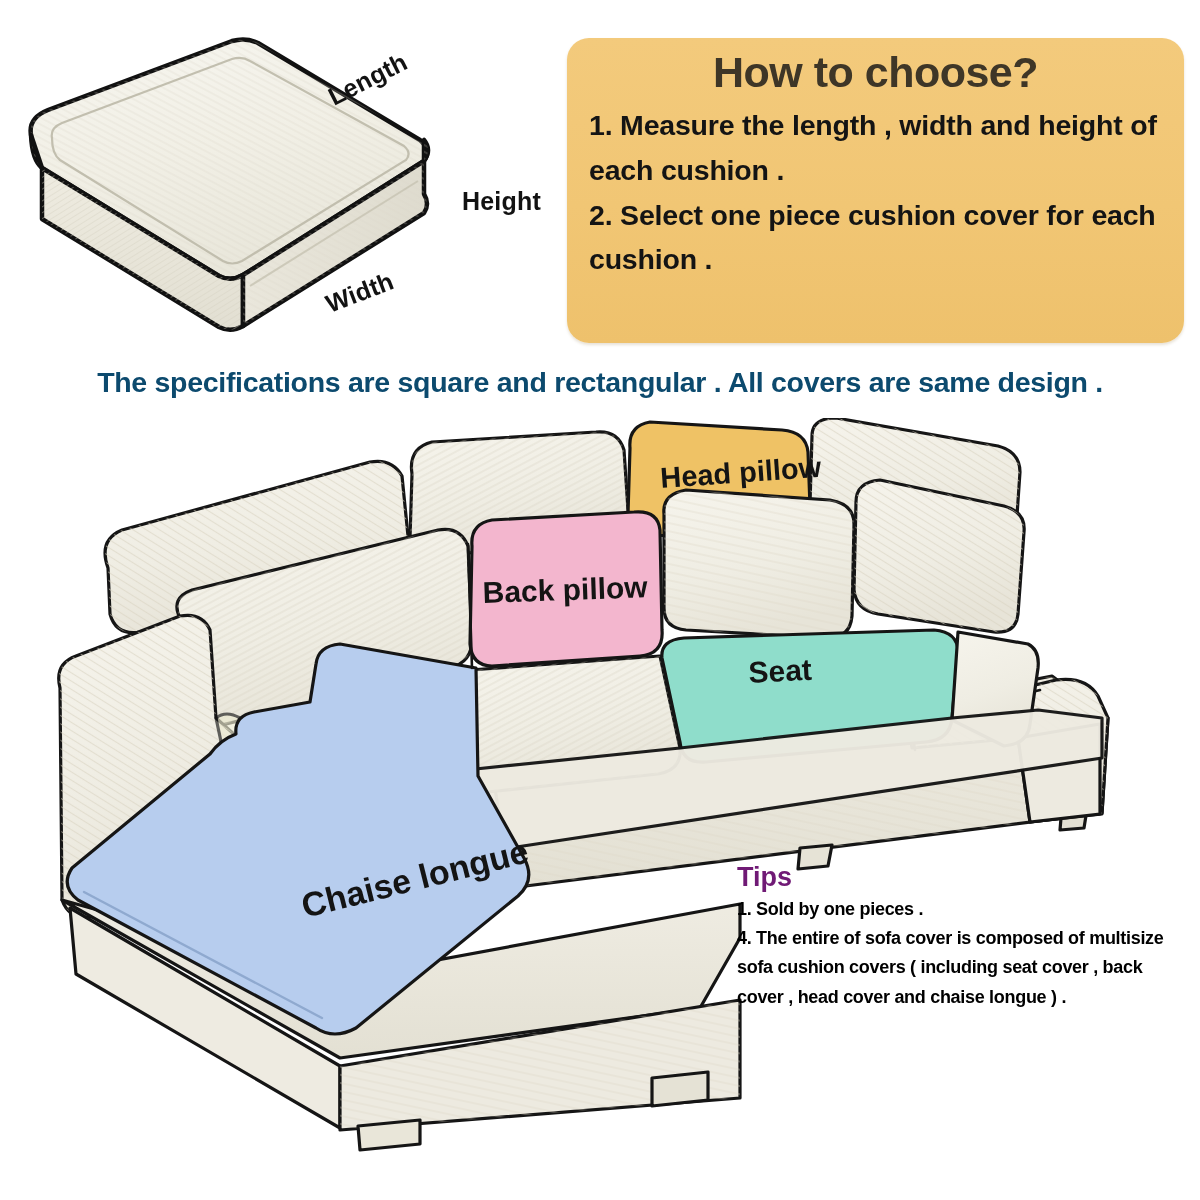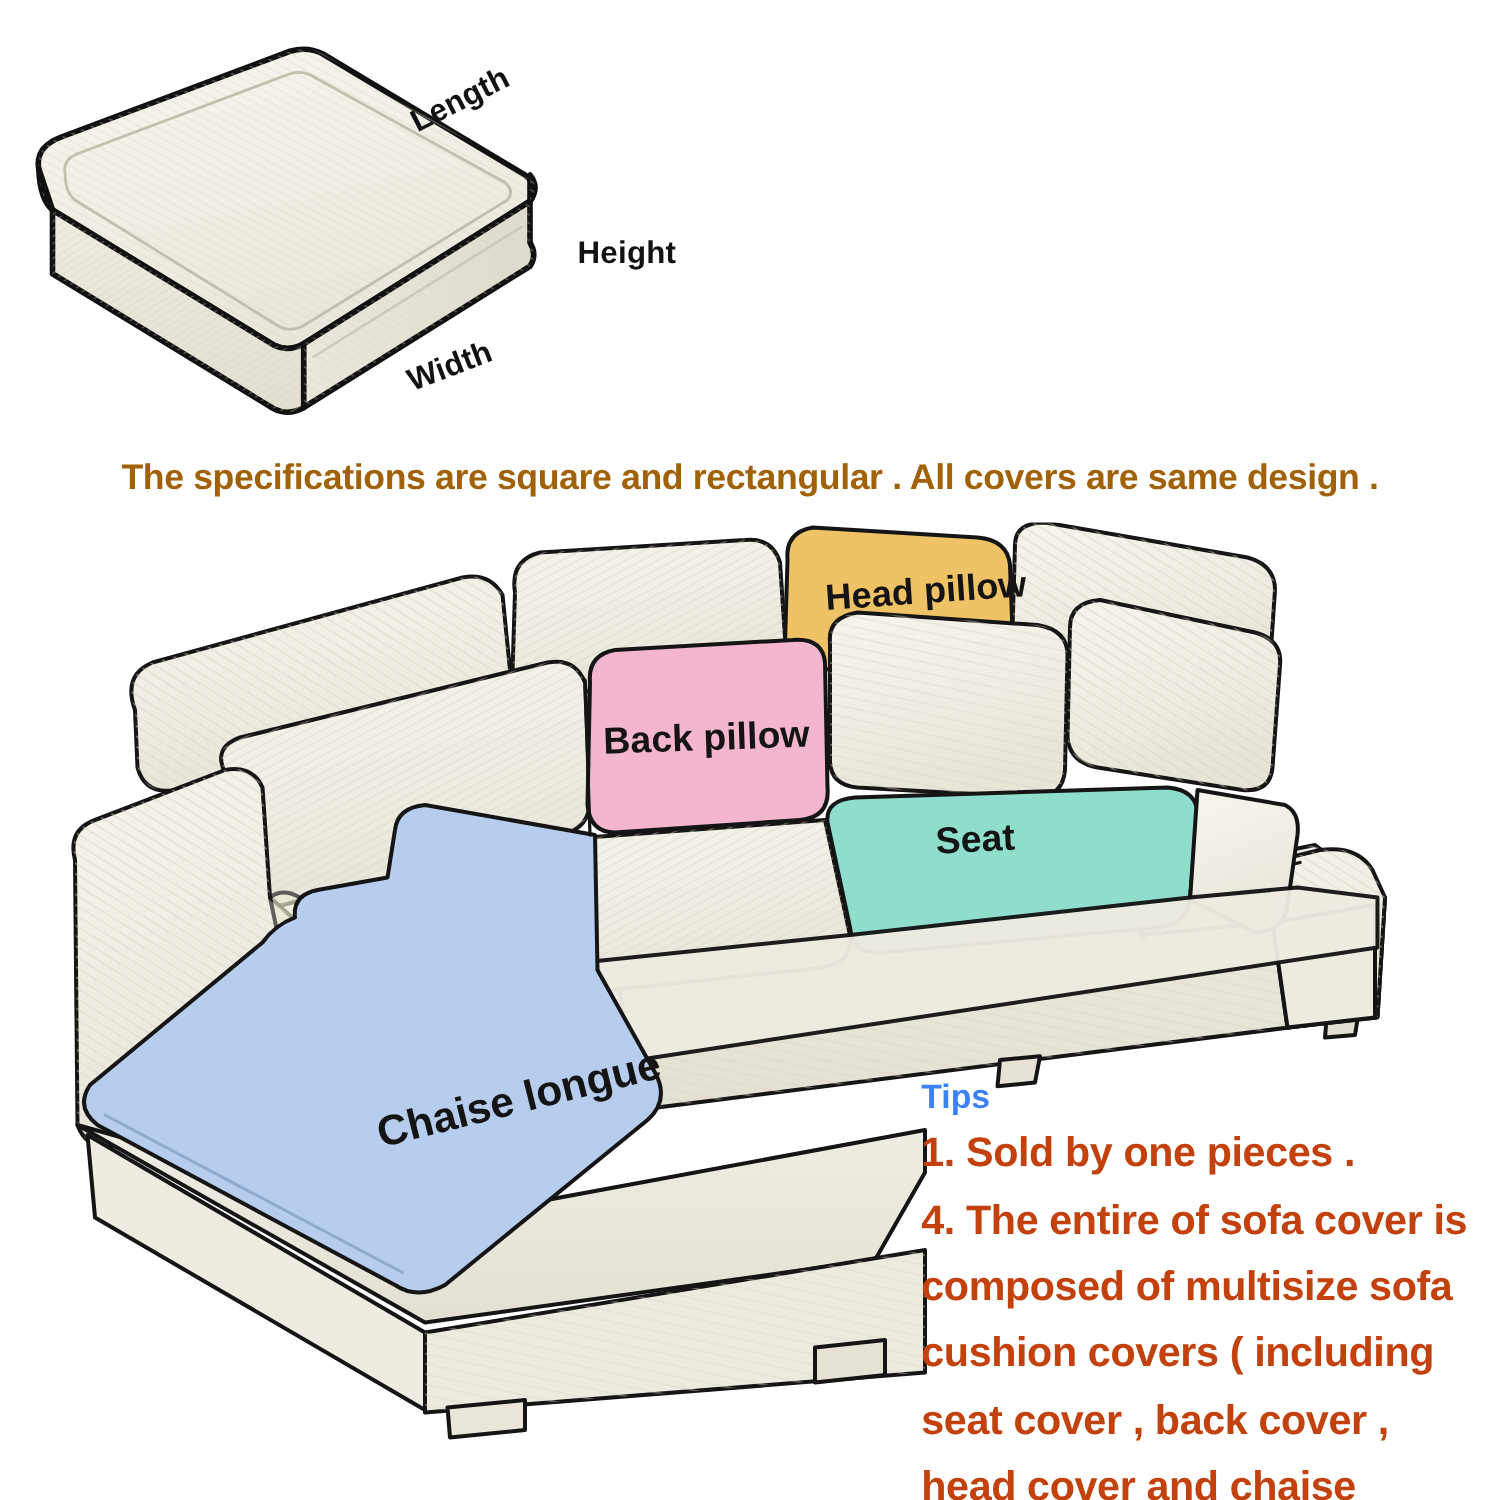--- a/index.html
+++ b/index.html
@@ -44,42 +44,42 @@
     font-size:28.5px;line-height:1.57;
     letter-spacing:-.2px;
     text-align:left;
   }
   #howto-list{margin:7px 0 0 0;}
 
   
   #spec-line{
     position:absolute;left:0;top:366px;width:1200px;
     text-align:center;
-    font-size:28.5px;font-weight:700;color:#a16207;
+    font-size:28.5px;font-weight:700;color:#0c4a6e;
     letter-spacing:-.3px;
   }
 
   
   #sofa-figure{position:absolute;left:40px;top:418px;width:1130px;height:790px;}
   #sofa-figure svg{display:block;}
   .cushion-label{
     font-family:"Liberation Sans", sans-serif;
     font-weight:700;
     fill:#141414;
   }
 
   
   #tips-block{position:absolute;left:737px;top:862px;width:450px;}
   #tips-title{
     margin:0;font-size:27px;font-weight:700;
     color:#d81b56;line-height:1.15;
   }
   .tip-line{
-    color:#c2410c;font-weight:700;
-    font-size:33px;line-height:1.62;
+    color:#000000;font-weight:700;
+    font-size:18px;line-height:1.62;
     letter-spacing:-.3px;
   }
   #tips-list{margin:2px 0 0 0;}
 </style>
 </head>
 <body style="background: rgb(255, 255, 255);">
 
 <div id="stage">
 
   <div id="cushion-diagram">
@@ -129,20 +129,27 @@
       </g>
 
       <path d="M31,117 L42,150" stroke="#111" stroke-width="4.5" fill="none" stroke-linecap="round"></path>
 
       <text class="dim-label" x="334" y="88" transform="rotate(-27 334 88)">Length</text>
       <text class="dim-label" x="462" y="192">Height</text>
       <text class="dim-label" x="330" y="295" transform="rotate(-21 330 295)">Width</text>
     </svg>
   </div>
 
+  <div id="howto-box">
+    <h1 id="howto-title" style="color: rgb(62, 54, 39);">How to choose?</h1>
+    <div id="howto-list">
+      <div class="howto-line">1. Measure the length , width and height of each cushion .</div>
+      <div class="howto-line">2. Select one piece cushion cover for each cushion .</div>
+    </div>
+  </div>
 
   <div id="spec-line">The specifications are square and rectangular . All covers are same design .</div>
 
   <div id="sofa-figure">
     <svg width="1130" height="790" viewBox="0 0 1130 790" xmlns="http://www.w3.org/2000/svg">
       <defs>
         <linearGradient id="sofaFab" x1="0" y1="0" x2="0.3" y2="1">
           <stop offset="0%" stop-color="#f6f4ec"></stop>
           <stop offset="60%" stop-color="#efede3"></stop>
           <stop offset="100%" stop-color="#e7e4d8"></stop>
@@ -250,20 +257,20 @@
 
       <text class="cushion-label" x="443" y="185" font-size="30" transform="rotate(-2 443 185)">Back pillow</text>
 
       <text class="cushion-label" x="709" y="265" font-size="30" transform="rotate(-3 709 265)">Seat</text>
 
       <text class="cushion-label" x="265" y="500" font-size="34" transform="rotate(-14 265 500)">Chaise longue</text>
     </svg>
   </div>
 
   <div id="tips-block">
-    <div id="tips-title" style="color: #3b82f6;">Tips</div>
+    <div id="tips-title" style="color: #701a75;">Tips</div>
     <div id="tips-list">
       <div class="tip-line">1. Sold by one pieces .</div>
       <div class="tip-line">4. The entire of sofa cover is composed of multisize sofa cushion covers ( including seat cover , back cover , head cover and chaise longue ) .</div>
     </div>
   </div>
 
 </div>
 
 </body></html>

